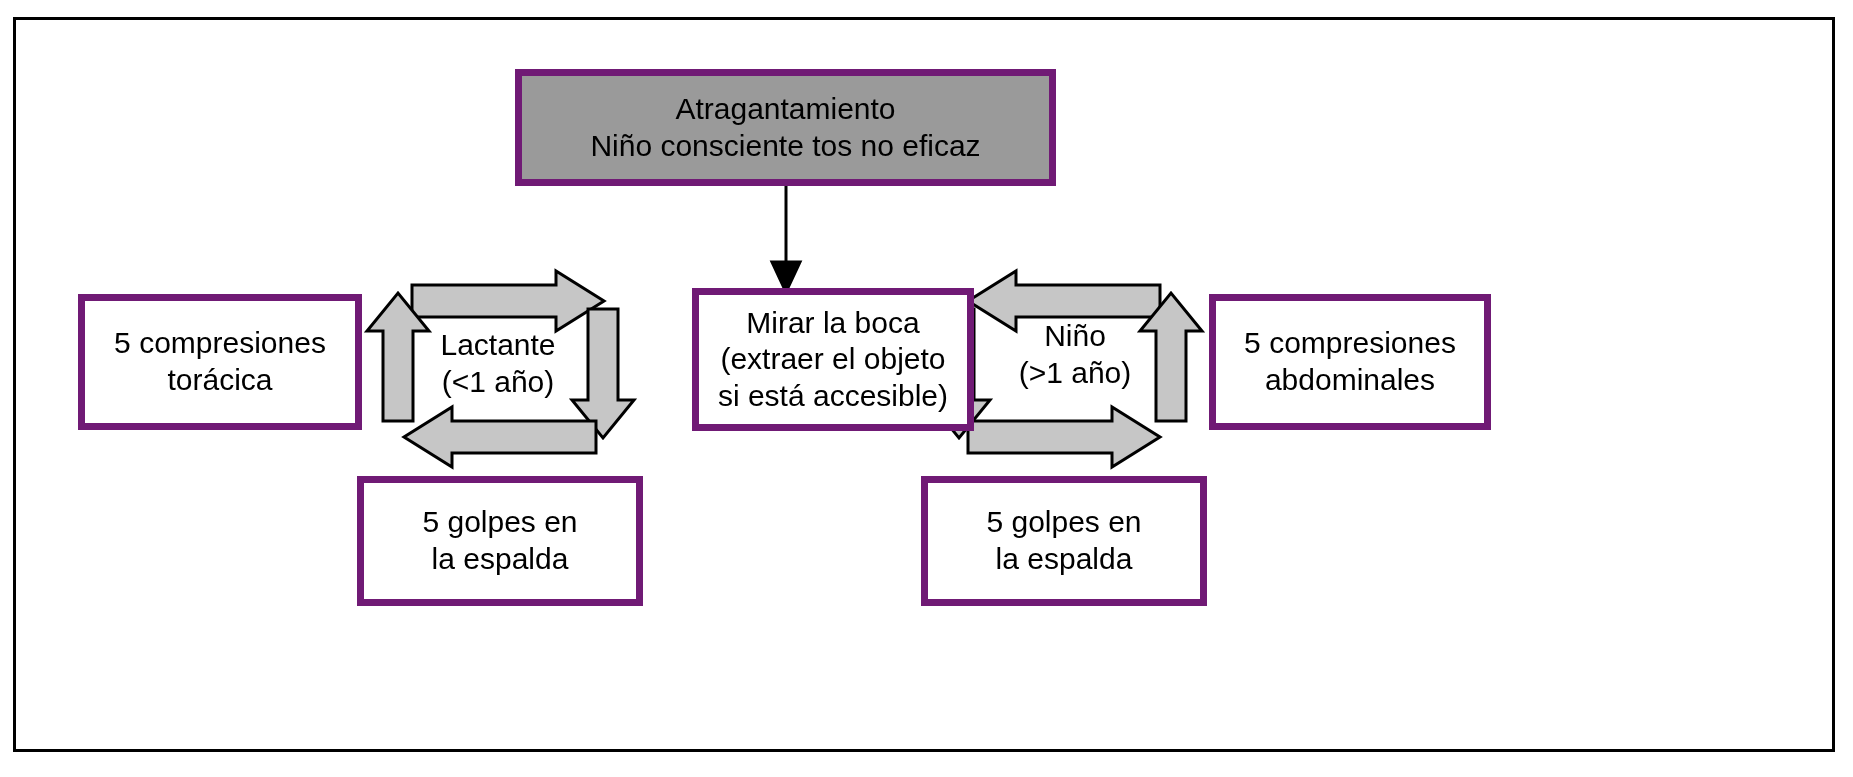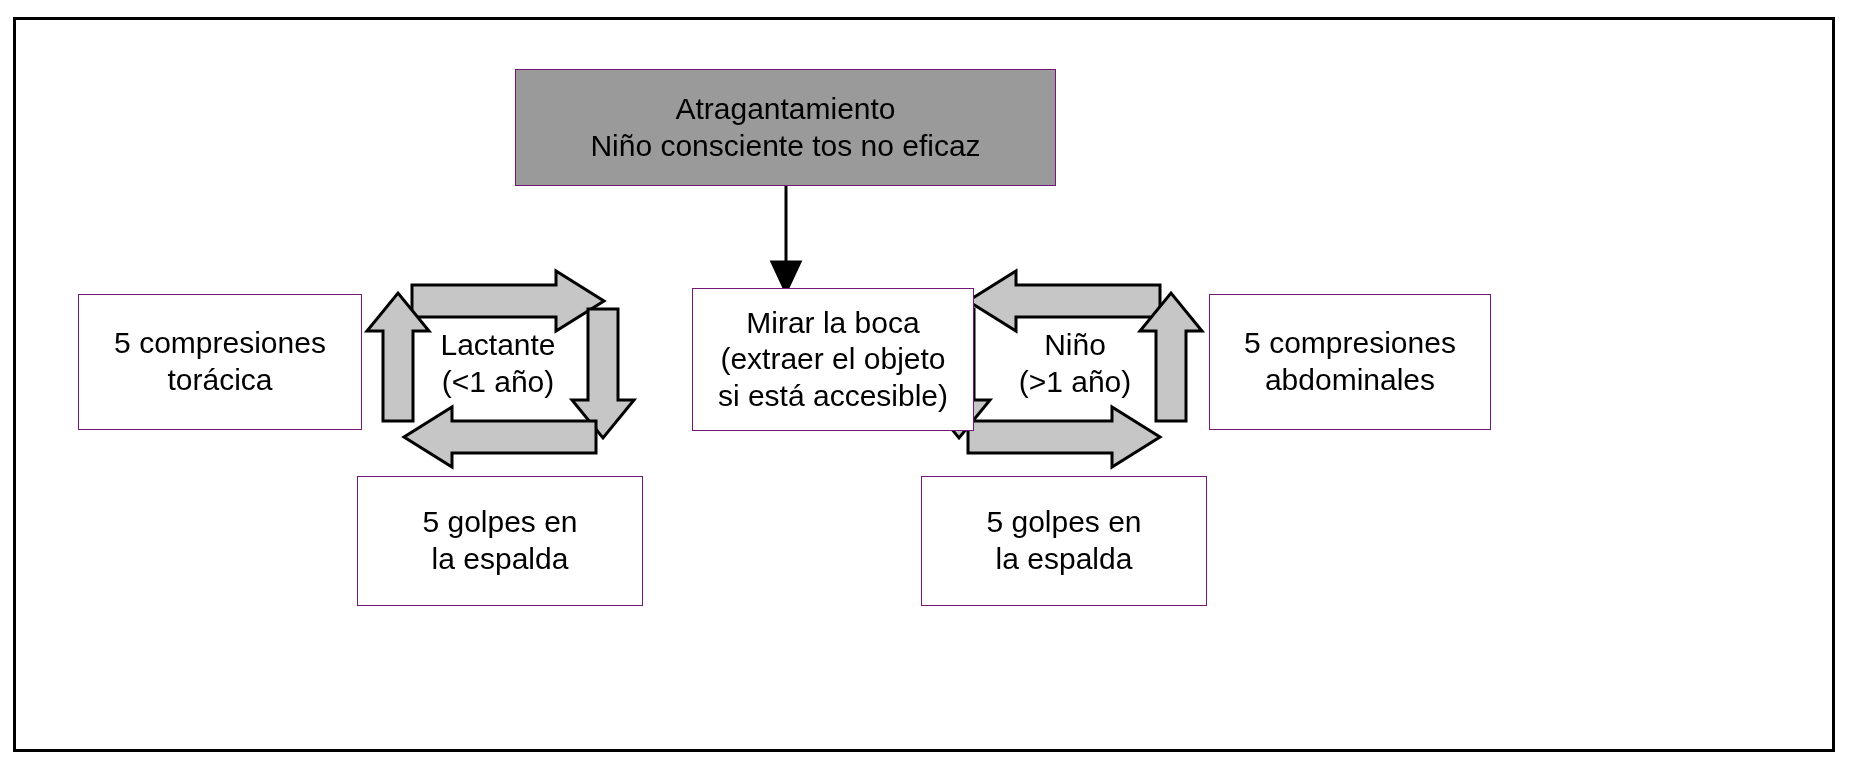--- a/index.html
+++ b/index.html
@@ -16,21 +16,21 @@
     left:13px;top:17px;
     width:1822px;height:735px;
     border:3px solid #000000;
     box-sizing:border-box;
     background:#ffffff;
   }
   
   .node{
     position:absolute;
     box-sizing:border-box;
-    border:1px solid #701a75;
+    border:7px solid #701a75;
     background:#ffffff;
     display:flex;
     align-items:center;
     justify-content:center;
     text-align:center;
     color:#000000;
     line-height:1.22;
     white-space:pre-line;
   }
   .node.shaded{ background:#9a9a9a; }
@@ -45,21 +45,21 @@
   
   .branch-label{
     position:absolute;
     text-align:center;
     font-size:30px;
     color:#000000;
     line-height:1.22;
     white-space:pre-line;
   }
   #label-infant{ left:408px; top:327px; width:180px;text-align:center; }
-  #label-child{ left:985px; top:327px; width:180px; }
+  #label-child{ left:985px; top:318px; width:180px; }
 
   
   .arrows{
     position:absolute;
     left:0;top:0;
     width:1853px;height:777px;
     pointer-events:none;
   }
   .blockarrow{ fill:#c6c6c6; stroke:#000000; stroke-width:3; stroke-linejoin:miter; }
   .thinarrow{ fill:#000000; stroke:#000000; stroke-width:3; }

